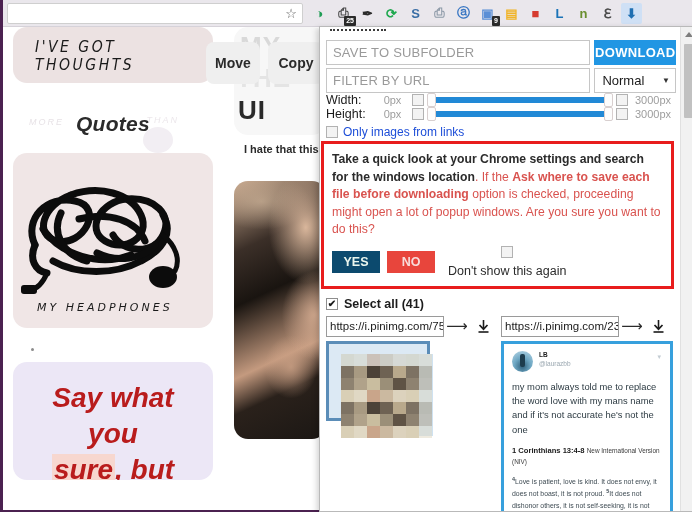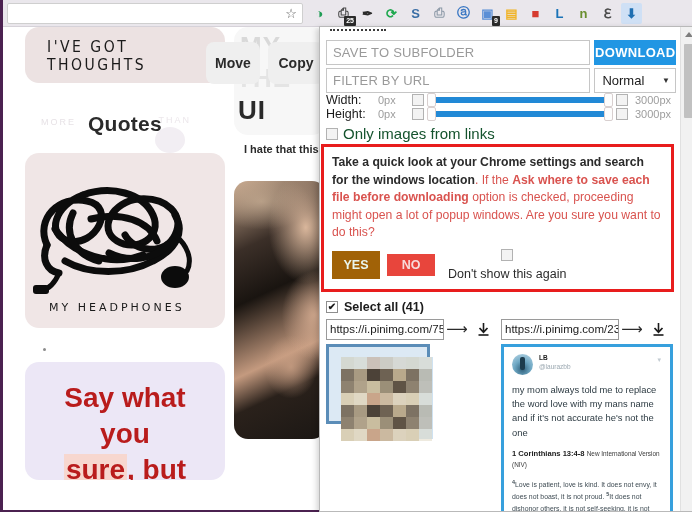--- a/index.html
+++ b/index.html
@@ -144,40 +144,40 @@
   }
   #quality-select {
     width:82px; height:25px; border:1px solid #c6c6c6; background:#fff;
     font-size:13px; color:#1a1a1a; display:flex; align-items:center;
     justify-content:space-between; padding:0 5px 0 7px;
   }
   #quality-select .caret { font-size:8px; color:#333; }
 
   .dim-row { display:flex; align-items:center; margin-top:0; font-size:12.5px; color:#1a1a1a; }
   .dim-label { width:52px; }
-  .dim-min { width:34px; text-align:left; color:#9d9d9d; font-size:11px; padding-right:5px; }
+  .dim-min { width:34px; text-align:center; color:#9d9d9d; font-size:11px; padding-right:5px; }
   .dim-max { width:46px; text-align:left; color:#9d9d9d; font-size:11px; padding-left:7px; }
   .mini-cb { width:12px; height:12px; border:1px solid #b2b2b2; background:#f3f3f3; display:inline-block; }
   .slider { position:relative; width:186px; height:14px; margin:0 3px; }
   .slider .track { position:absolute; left:8px; right:8px; top:4px; height:6px; background:#2189d6; }
   .slider .knob { position:absolute; top:0; width:9px; height:14px; background:#fdfdfd; border:1px solid #d8cfcf; border-radius:2px; }
   .slider .knob.a { left:0; } .slider .knob.b { right:0; }
 
-  .only-links { display:flex; align-items:center; gap:5px; margin-top:4px; font-size:15px; color:#14532d; }
+  .only-links { display:flex; align-items:center; gap:5px; margin-top:4px; font-size:12px; color:#1d4ed8; }
 
   
   #warning-box {
     margin-top:2px; border:3px solid #e81d1d; background:#fff;
     padding:7px 8px 8px 8px; margin-left:-5px; margin-right:2px;
   }
   .warn-text { font-size:12.2px; line-height:1.44; color:#2b2b2b; }
   .warn-red { color:#d9534f; }
   .warn-strong { color:#2b2b2b; font-weight:bold; }
   .warn-btns { display:flex; align-items:center; gap:7px; margin-top:7px; }
-  .btn-yes { width:48px; height:28px; background:#a16207; color:#eaf6ee; font-size:12.5px; font-weight:bold; display:flex; align-items:center; justify-content:center; }
+  .btn-yes { width:48px; height:22px; background:#0c4a6e; color:#eaf6ee; font-size:12.5px; font-weight:bold; display:flex; align-items:center; justify-content:center; }
   .btn-no  { width:48px; height:22px; background:#e8453c; color:#f7dcda; font-size:12.5px; font-weight:bold; display:flex; align-items:center; justify-content:center; }
   .warn-cb { display:flex; align-items:center; gap:6px; margin-left:6px; font-size:12.5px; color:#2b2b2b;flex-direction:column; }
 
   .select-all { display:flex; align-items:center; gap:6px; margin-top:8px; font-size:12.5px; font-weight:bold; color:#1c1c1c; }
   .cb-checked {
     width:12px; height:12px; border:1px solid #8e8e8e; background:#fff;
     display:flex; align-items:center; justify-content:center;
     font-size:10px; color:#1a1a1a; line-height:10px;
   }
 
@@ -223,21 +223,21 @@
   .tw-verse-body { font-size:6.9px; line-height:1.66; color:#3d4a52; margin-top:7px; }
   .sup { font-size:5.4px; vertical-align:super; font-weight:bold; }
 </style>
 </head>
 <body>
 
 <div id="browser-frame">
 
   <div id="page">
 
-    <div class="pin-col" style="left:19px; width:200px;">
+    <div class="pin-col" style="left:7px; width:200px;font-style:italic;">
 
       <div class="pin-card thoughts-card">
         <span class="hand-text">I'VE GOT  THOUGHTS</span>
       </div>
 
       <div class="quotes-band">
         <span class="ghost-l">MORE</span>
         <span class="quotes-title">Quotes</span>
         <span class="ghost-r">THAN</span>
         <span class="ghost-dot"></span>

